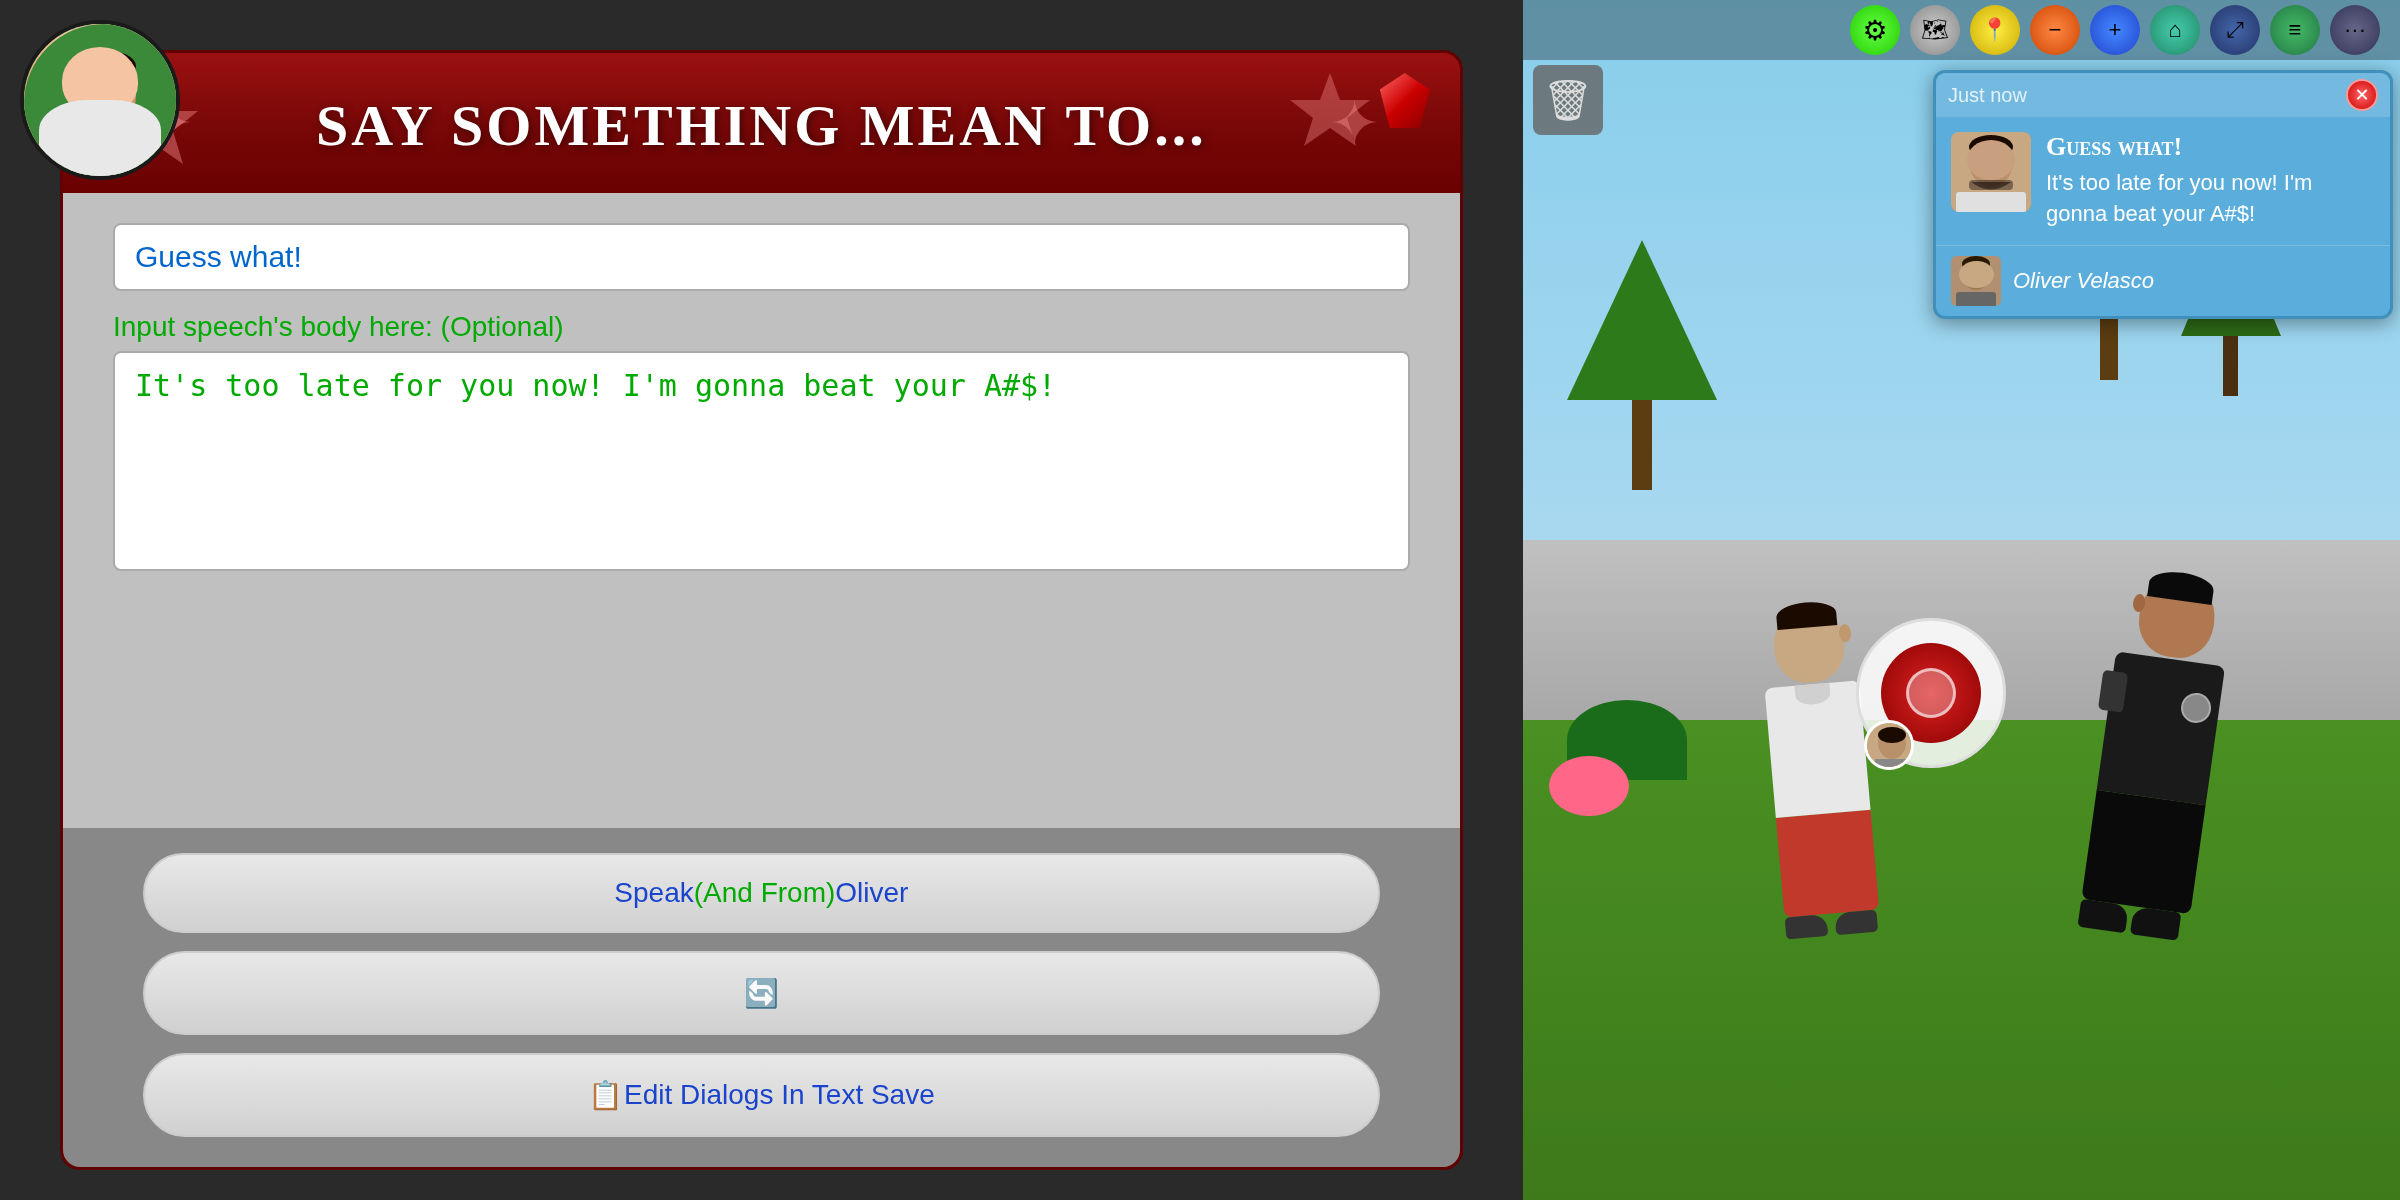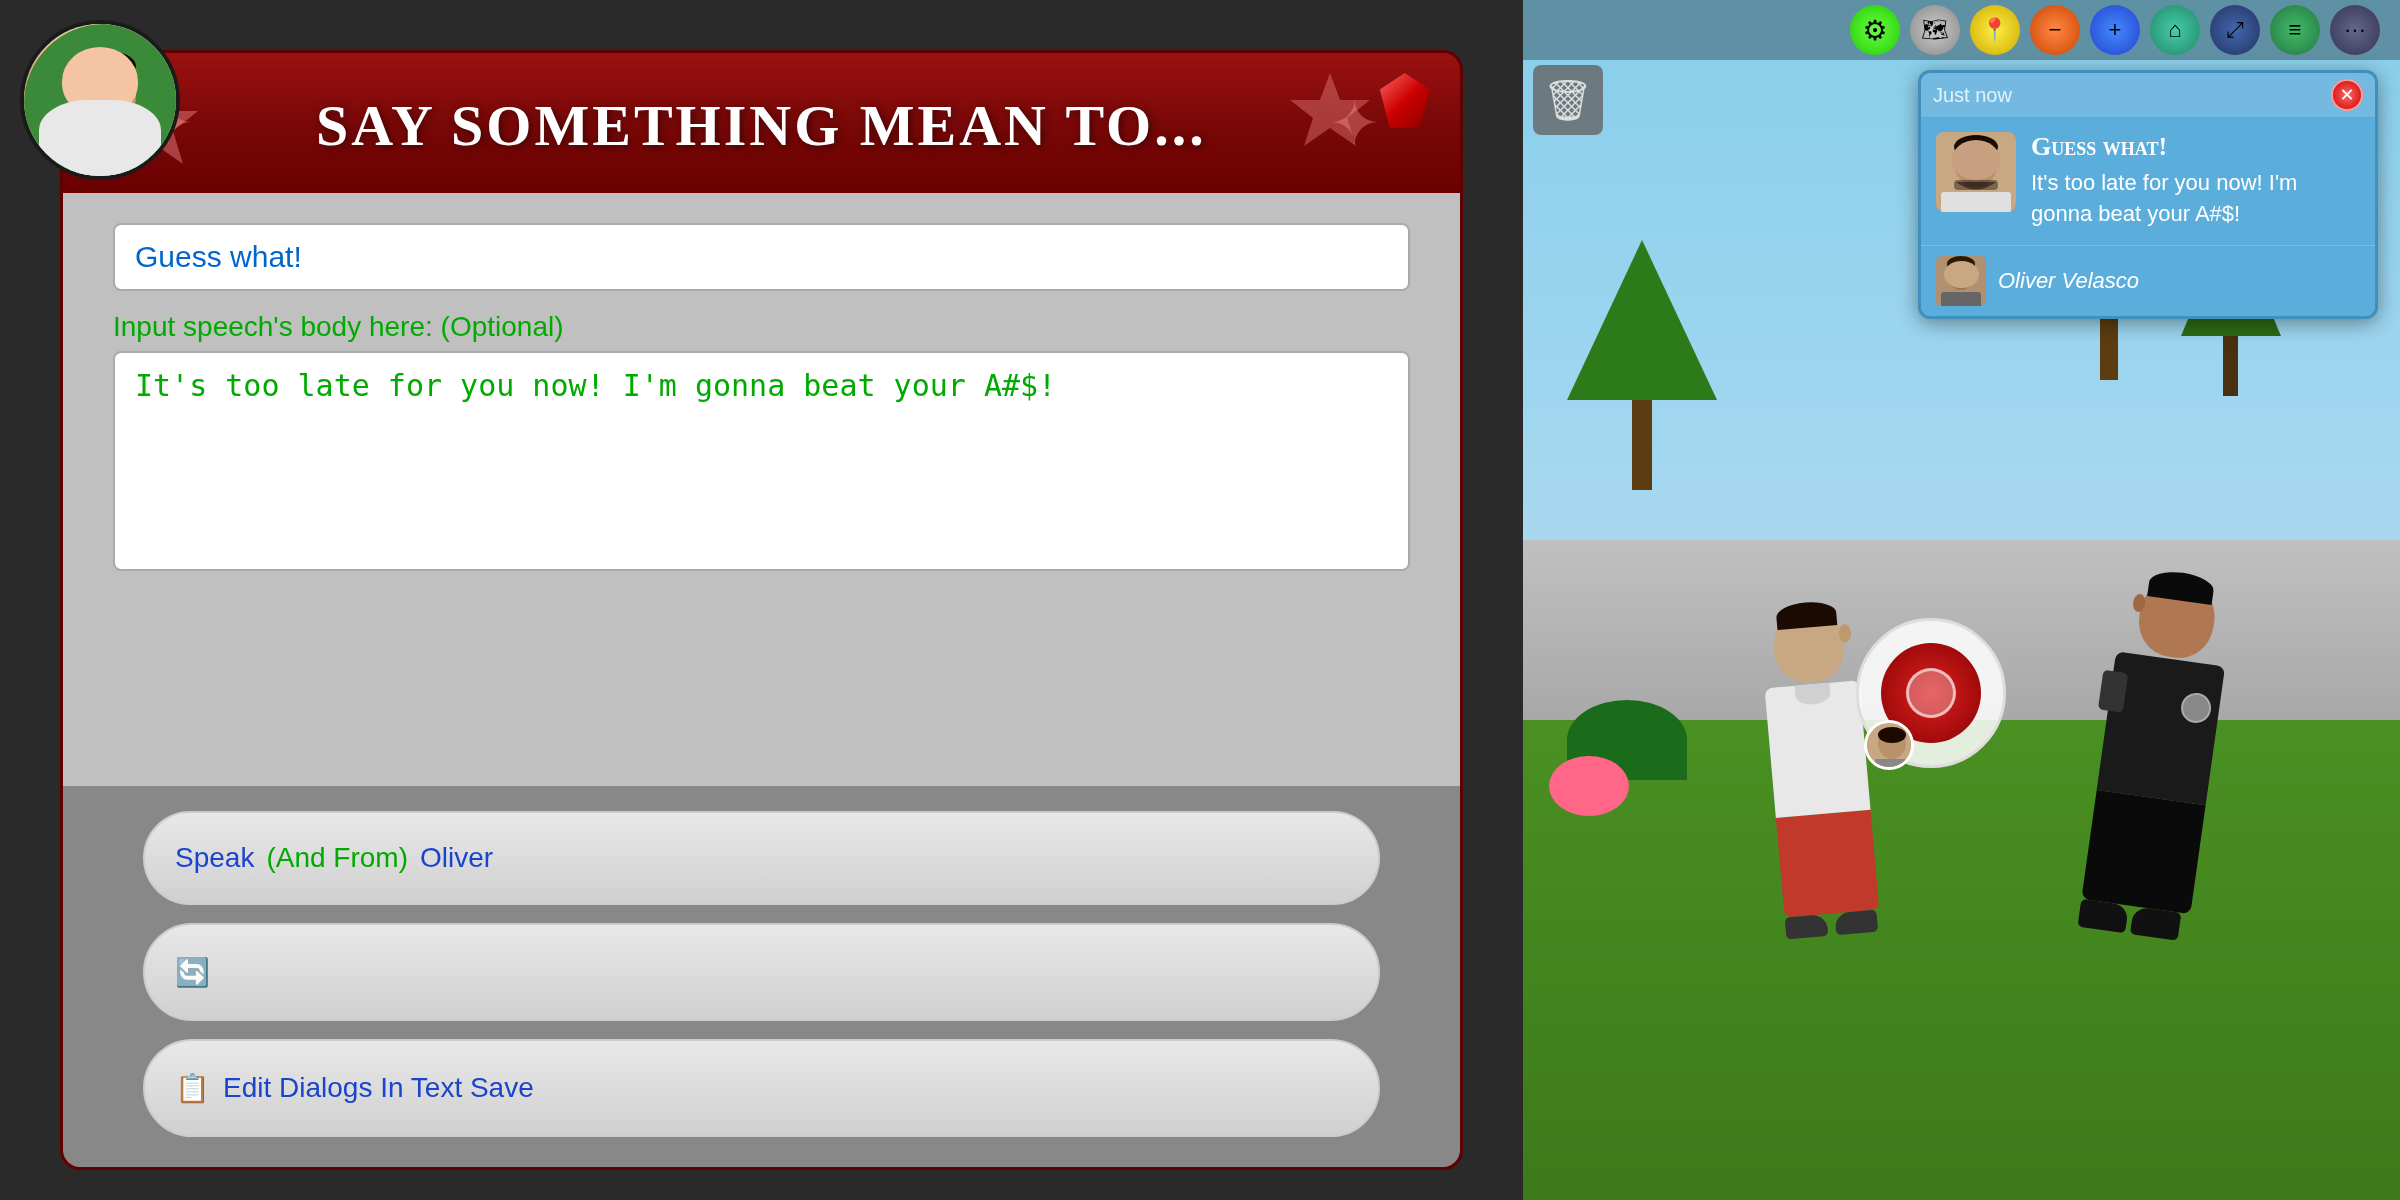--- a/index.html
+++ b/index.html
@@ -183,32 +183,31 @@
     .dialog-footer {
       background: #888;
       padding: 25px 80px 30px 80px;
       display: flex;
       flex-direction: column;
       gap: 18px;
     }
 
     .btn {
       width: 100%;
-      padding: 29px 30px;
+      padding: 22px 30px;
       border-radius: 50px;
       border: 2px solid #ccc;
       background: linear-gradient(180deg, #e8e8e8, #d0d0d0);
       font-size: 28px;
       cursor: pointer;
       color: #1a44cc;
       font-weight: 500;
       display: flex;
       align-items: center;
-      justify-content: flex-start;
-      gap: 12px;
+      justify-content: center;
       transition: all 0.1s;
     }
 
     .btn-icon {
       width: 36px;
       height: 36px;
       display: inline-flex;
       align-items: center;
       justify-content: center;
       font-size: 28px;
@@ -292,21 +291,21 @@
     }
 
     .toolbar-btn-darkgray {
       background: radial-gradient(circle, #666688, #333355);
     }
 
     
     .notification {
       position: absolute;
       top: 70px;
-      right: 22px;
+      right: 7px;
       width: 460px;
       background: #5baddb;
       border-radius: 12px;
       border: 3px solid #4090bb;
       overflow: hidden;
       box-shadow: 0 4px 20px rgba(0,0,0,0.4);
     }
 
     .notification-header {
       background: rgba(255,255,255,0.15);

